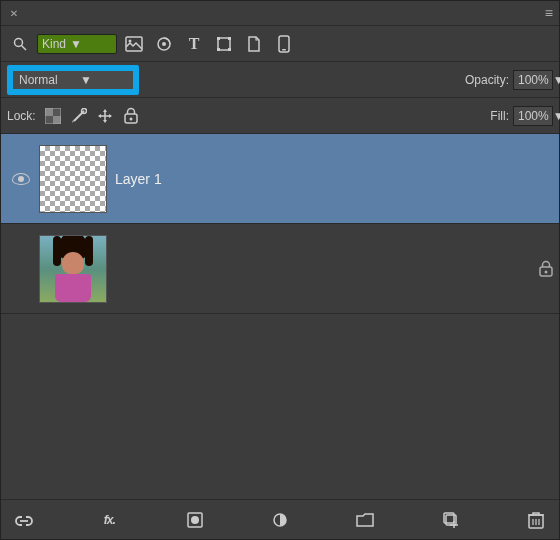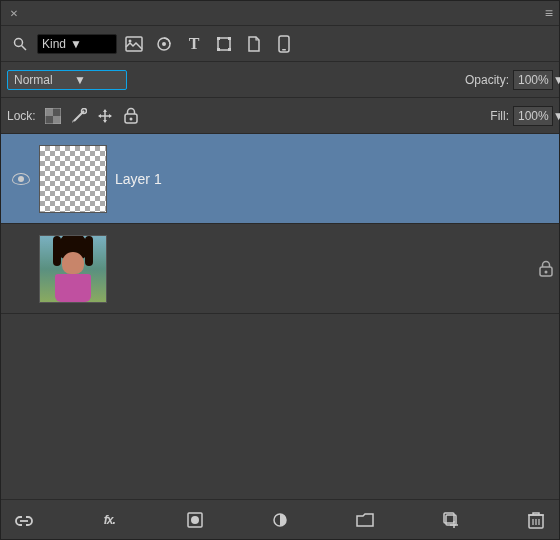--- a/index.html
+++ b/index.html
@@ -62,21 +62,21 @@
       background: #3c3c3c;
       display: flex;
       align-items: center;
       padding: 0 6px;
       gap: 4px;
       border-bottom: 1px solid #2a2a2a;
     }
     .filter-select {
       display: flex;
       align-items: flex-start;
-      background: #000000;
+      background: #4d7c0f;
       border: 1px solid #222;
       border-radius: 2px;
       padding: 2px 4px;
       gap: 4px;
       cursor: pointer;
       min-width: 80px;
     }
     .filter-select span { color: #ccc; font-size: 12px; }
     .arrow-down { font-size: 8px; color: #aaa; }
     .icon-btn {
@@ -98,26 +98,26 @@
       display: flex;
       align-items: center;
       padding: 0 6px;
       gap: 6px;
       border-bottom: 1px solid #2a2a2a;
     }
     .blend-select {
       display: flex;
       align-items: center;
       background: #4a4a4a;
-      border: 1px solid #0ea5e9;
+      border: 6px solid #0ea5e9;
       border-radius: 2px;
       padding: 2px 6px;
       gap: 14px;
       cursor: pointer;
-      width: 120px;
+      width: 132px;
     }
     .blend-select span { color: #ccc; font-size: 12px; flex: 1; }
     .opacity-group {
       margin-left: auto;
       display: flex;
       align-items: center;
       gap: 4px;
     }
     .opacity-label { color: #ccc; font-size: 12px; }
     .opacity-input {

